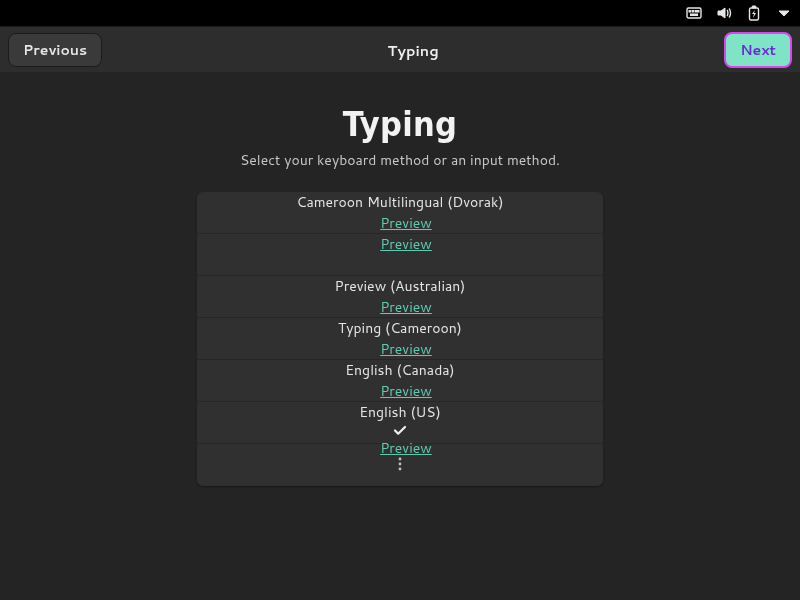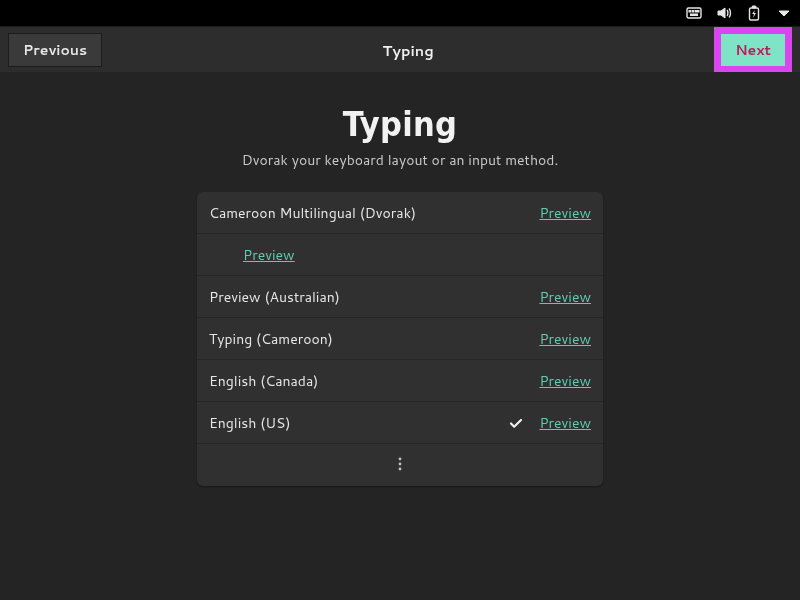--- a/index.html
+++ b/index.html
@@ -5,35 +5,35 @@
   html,body{margin:0;padding:0;width:800px;height:600px;background:#000;
     font-family:"Cantarell","DejaVu Sans",sans-serif;color:#e6e6e6;overflow:hidden;}
   .topbar{height:26px;background:#000;display:flex;align-items:center;
     justify-content:flex-end;padding:0 8px;gap:14px;}
   .topbar .ico{width:16px;height:16px;display:flex;align-items:center;
     justify-content:center;}
   .topbar svg{width:16px;height:16px;fill:#e6e6e6;stroke:#e6e6e6;}
   .headerbar{height:46px;background:#2d2d2d;border-top:1px solid #1a1a1a;
     border-bottom:1px solid #1a1a1a;display:flex;align-items:center;
     justify-content:space-between;padding:0 8px;}
-  .hbtn{height:32px;padding:0 14px;border-radius:0;font-size:14px;
+  .hbtn{height:32px;padding:0 14px;border-radius:8px;font-size:14px;
     font-weight:600;cursor:pointer;display:flex;align-items:center;
     border:1px solid #1b1b1b;}
   .hbtn.prev{background:#3a3a3a;color:#e6e6e6;}
-  .hbtn.next{background:#7fe3c5;color:#be185d;border:7px solid #d946ef;}
+  .hbtn.next{background:#7fe3c5;color:#6d28d9;border:2px solid #d946ef;}
   .headerbar .title{font-weight:700;font-size:14.5px;color:#f0f0f0;}
   .content{position:absolute;top:72px;left:0;right:0;bottom:0;
     background:#242424;display:flex;flex-direction:column;align-items:center;}
   .content h1{margin:32px 0 6px 0;font-size:34px;font-weight:800;
     color:#f2f2f2;letter-spacing:.3px;font-family:"DejaVu Sans Condensed","Cantarell",sans-serif;}
   .content .sub{margin:0 0 22px 0;font-size:14px;color:#c8c8c8;}
   .panel{width:406px;background:#303030;border-radius:6px;overflow:hidden;
     box-shadow:0 1px 2px rgba(0,0,0,.35);}
   .row{height:41px;display:flex;align-items:center;padding:0 12px;
-    border-bottom:1px solid #262626;cursor:pointer;}
+    border-bottom:1px solid #262626;cursor:pointer;flex-direction:column;}
   .row .name{flex:1;font-size:14px;color:#e6e6e6;}
   .row .chk{width:22px;display:flex;align-items:center;justify-content:center;}
   .row .chk svg{width:16px;height:16px;stroke:#f0f0f0;fill:none;
     stroke-width:2.2;stroke-linecap:round;stroke-linejoin:round;}
   .row .prev{font-size:14px;color:#5fcbb0;text-decoration:underline;
     cursor:pointer;margin-left:12px;}
   .more{height:42px;display:flex;align-items:center;justify-content:center;
     cursor:pointer;}
   .more svg{width:16px;height:16px;fill:#c0c0c0;}
 </style>
@@ -73,21 +73,21 @@
 </div>
 
 <div class="headerbar">
   <div class="hbtn prev">Previous</div>
   <div class="title">Typing</div>
   <div class="hbtn next">Next</div>
 </div>
 
 <div class="content">
   <h1>Typing</h1>
-  <p class="sub">Dvorak your keyboard layout or an input method.</p>
+  <p class="sub">Select your keyboard method or an input method.</p>
 
   <div class="panel">
 
     <div id="rows">
         <div class="row">
           <span class="name">Cameroon Multilingual (Dvorak)</span>
           <span class="chk"></span>
           <span class="prev">Preview</span>
         </div>
         <div class="row">

